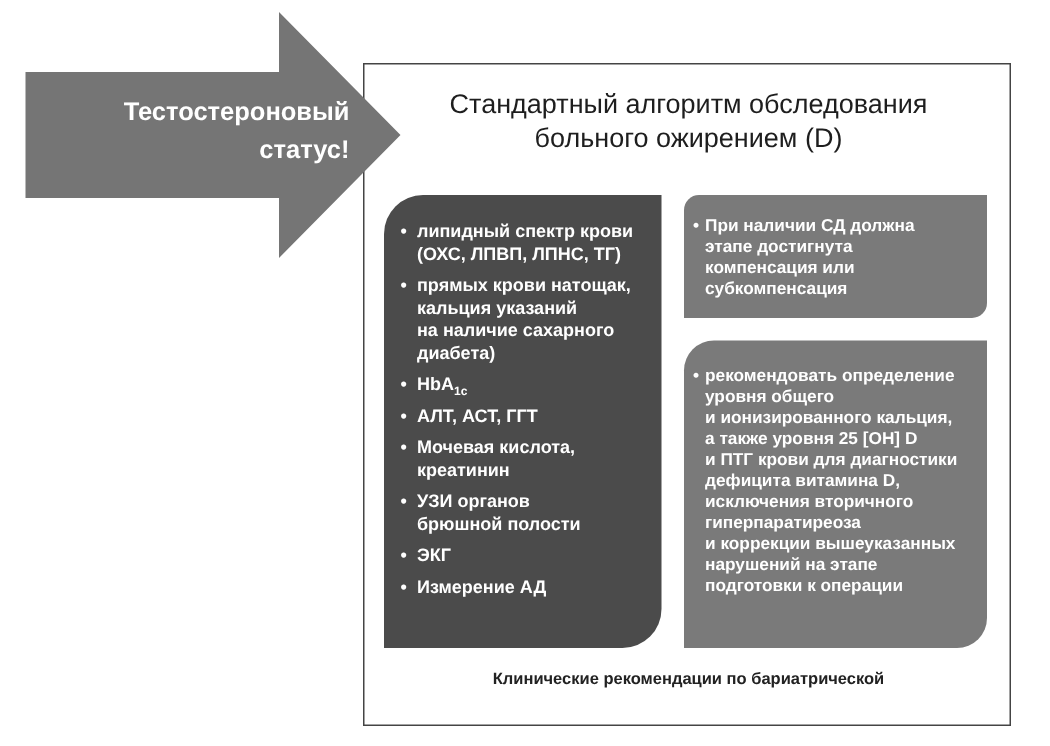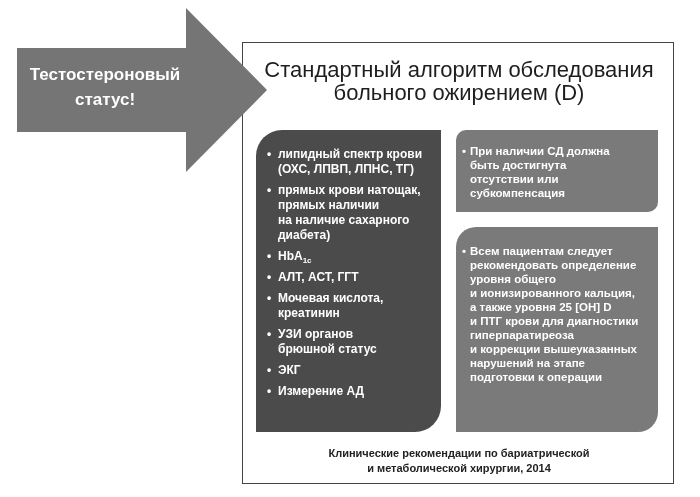--- a/index.html
+++ b/index.html
@@ -6,28 +6,28 @@
   body {
     width: 700px; height: 497px; background: #ffffff; position: relative; overflow: hidden;
     font-family: "Liberation Sans", sans-serif;
   }
   .frame {
     position: absolute; left: 242px; top: 42px; width: 432px; height: 442px;
     border: 1.5px solid #444444; background: #ffffff; box-sizing: border-box;
   }
   .title {
     position: absolute; left: 242px; top: 58px; width: 434px; text-align: center;
-    font-size: 22px; line-height: 23px; color: #1e1e1e;
+    font-size: 18px; line-height: 23px; color: #1e1e1e;
   }
   .arrow {
     position: absolute; left: 0; top: 0; width: 280px; height: 180px;
   }
   .arrow-text {
-    position: absolute; left: 17px; top: 62px; width: 176px; text-align: center;
-    color: #ffffff; font-weight: bold; font-size: 17px; line-height: 25px;
+    position: absolute; left: 17px; top: 62px; width: 176px; text-align: right;
+    color: #ffffff; font-weight: bold; font-size: 17px; line-height: 25px; padding-left: 40px;
   }
   .panel {
     position: absolute; box-sizing: border-box; color: #ffffff; font-weight: bold;
   }
   .panel ul { list-style: none; margin: 0; padding: 0; }
   .panel li { position: relative; }
   .panel li .bullet {
     position: absolute; left: -11px; top: 0;
   }
   .panel-left {
@@ -74,79 +74,79 @@
 <div class="panel panel-left">
   <ul>
     <li>
       <span class="bullet">•</span>
       <div>липидный спектр крови</div>
       <div>(ОХС, ЛПВП, ЛПНС, ТГ)</div>
     </li>
     <li>
       <span class="bullet">•</span>
       <div>прямых крови натощак,</div>
-      <div>прямых наличии</div>
+      <div>кальция указаний</div>
       <div>на наличие сахарного</div>
       <div>диабета)</div>
     </li>
     <li>
       <span class="bullet">•</span>
       <div><span>HbA</span><sub>1c</sub></div>
     </li>
     <li>
       <span class="bullet">•</span>
       <div>АЛТ, АСТ, ГГТ</div>
     </li>
     <li>
       <span class="bullet">•</span>
       <div>Мочевая кислота,</div>
       <div>креатинин</div>
     </li>
     <li>
       <span class="bullet">•</span>
       <div>УЗИ органов</div>
-      <div>брюшной статус</div>
+      <div>брюшной полости</div>
     </li>
     <li>
       <span class="bullet">•</span>
       <div>ЭКГ</div>
     </li>
     <li>
       <span class="bullet">•</span>
       <div>Измерение АД</div>
     </li>
   </ul>
 </div>
 
 <div class="panel panel-tr">
   <ul>
     <li>
       <span class="bullet">•</span>
       <div>При наличии СД должна</div>
-      <div>быть достигнута</div>
-      <div>отсутствии или</div>
+      <div>этапе достигнута</div>
+      <div>компенсация или</div>
       <div>субкомпенсация</div>
     </li>
   </ul>
 </div>
 
 <div class="panel panel-br">
   <ul>
     <li>
       <span class="bullet">•</span>
-      <div>Всем пациентам следует</div>
       <div>рекомендовать определение</div>
       <div>уровня общего</div>
       <div>и ионизированного кальция,</div>
       <div>а также уровня 25 [OH] D</div>
       <div>и ПТГ крови для диагностики</div>
+      <div>дефицита витамина D,</div>
+      <div>исключения вторичного</div>
       <div>гиперпаратиреоза</div>
       <div>и коррекции вышеуказанных</div>
       <div>нарушений на этапе</div>
       <div>подготовки к операции</div>
     </li>
   </ul>
 </div>
 
 <div class="footer">
   <div>Клинические рекомендации по бариатрической</div>
-  <div>и метаболической хирургии, 2014</div>
 </div>
 
 </body></html>

